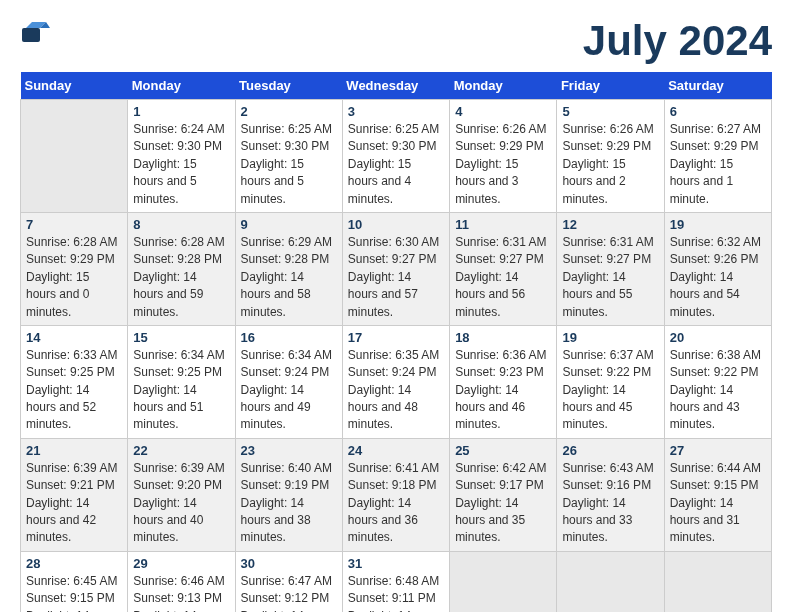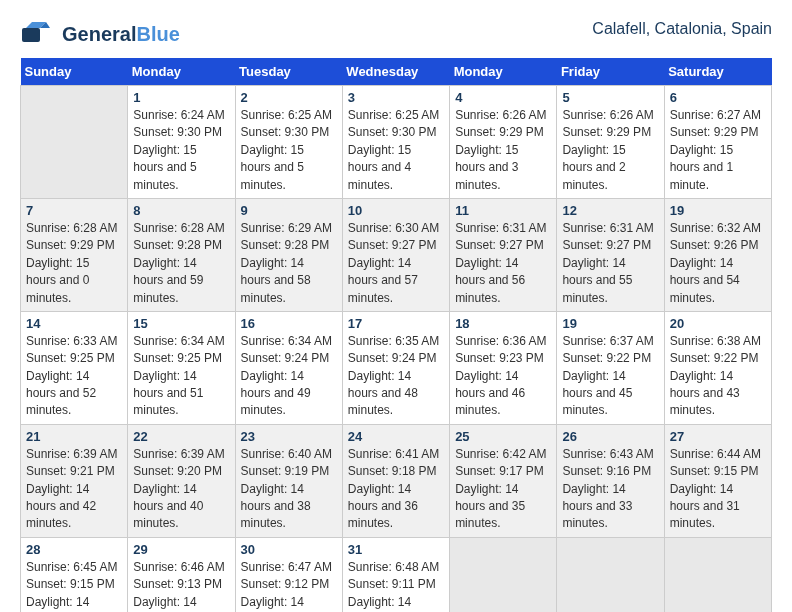--- a/index.html
+++ b/index.html
@@ -84,27 +84,24 @@
 <body>
 
 <div class="header">
   <div class="logo">
     <div style="display:flex;align-items:center;gap:4px;">
       <svg width="38" height="28" viewBox="0 0 38 28">
         <rect x="2" y="8" width="18" height="14" rx="2" fill="#1a3a5c"></rect>
         <polygon points="6,8 20,8 26,2 12,2" fill="#4a90d9"></polygon>
         <polygon points="20,8 26,2 30,8" fill="#2a6fba"></polygon>
       </svg>
-      <div>
-        <div style="font-size:20px;font-weight:bold;color:#1a3a5c;line-height:1;">General<span style="color:#4a90d9;">Blue</span></div>
-      </div>
     </div>
   </div>
   <div class="title-block">
-    <div class="subtitle">Calafell, Catalonia, Spain</div>
+    <div class="month-title">July 2024</div>
   </div>
 </div>
 
 <table>
   <thead>
     <tr>
     <th>Sunday</th>
         <th>Monday</th>
         <th>Tuesday</th>
         <th>Wednesday</th>

